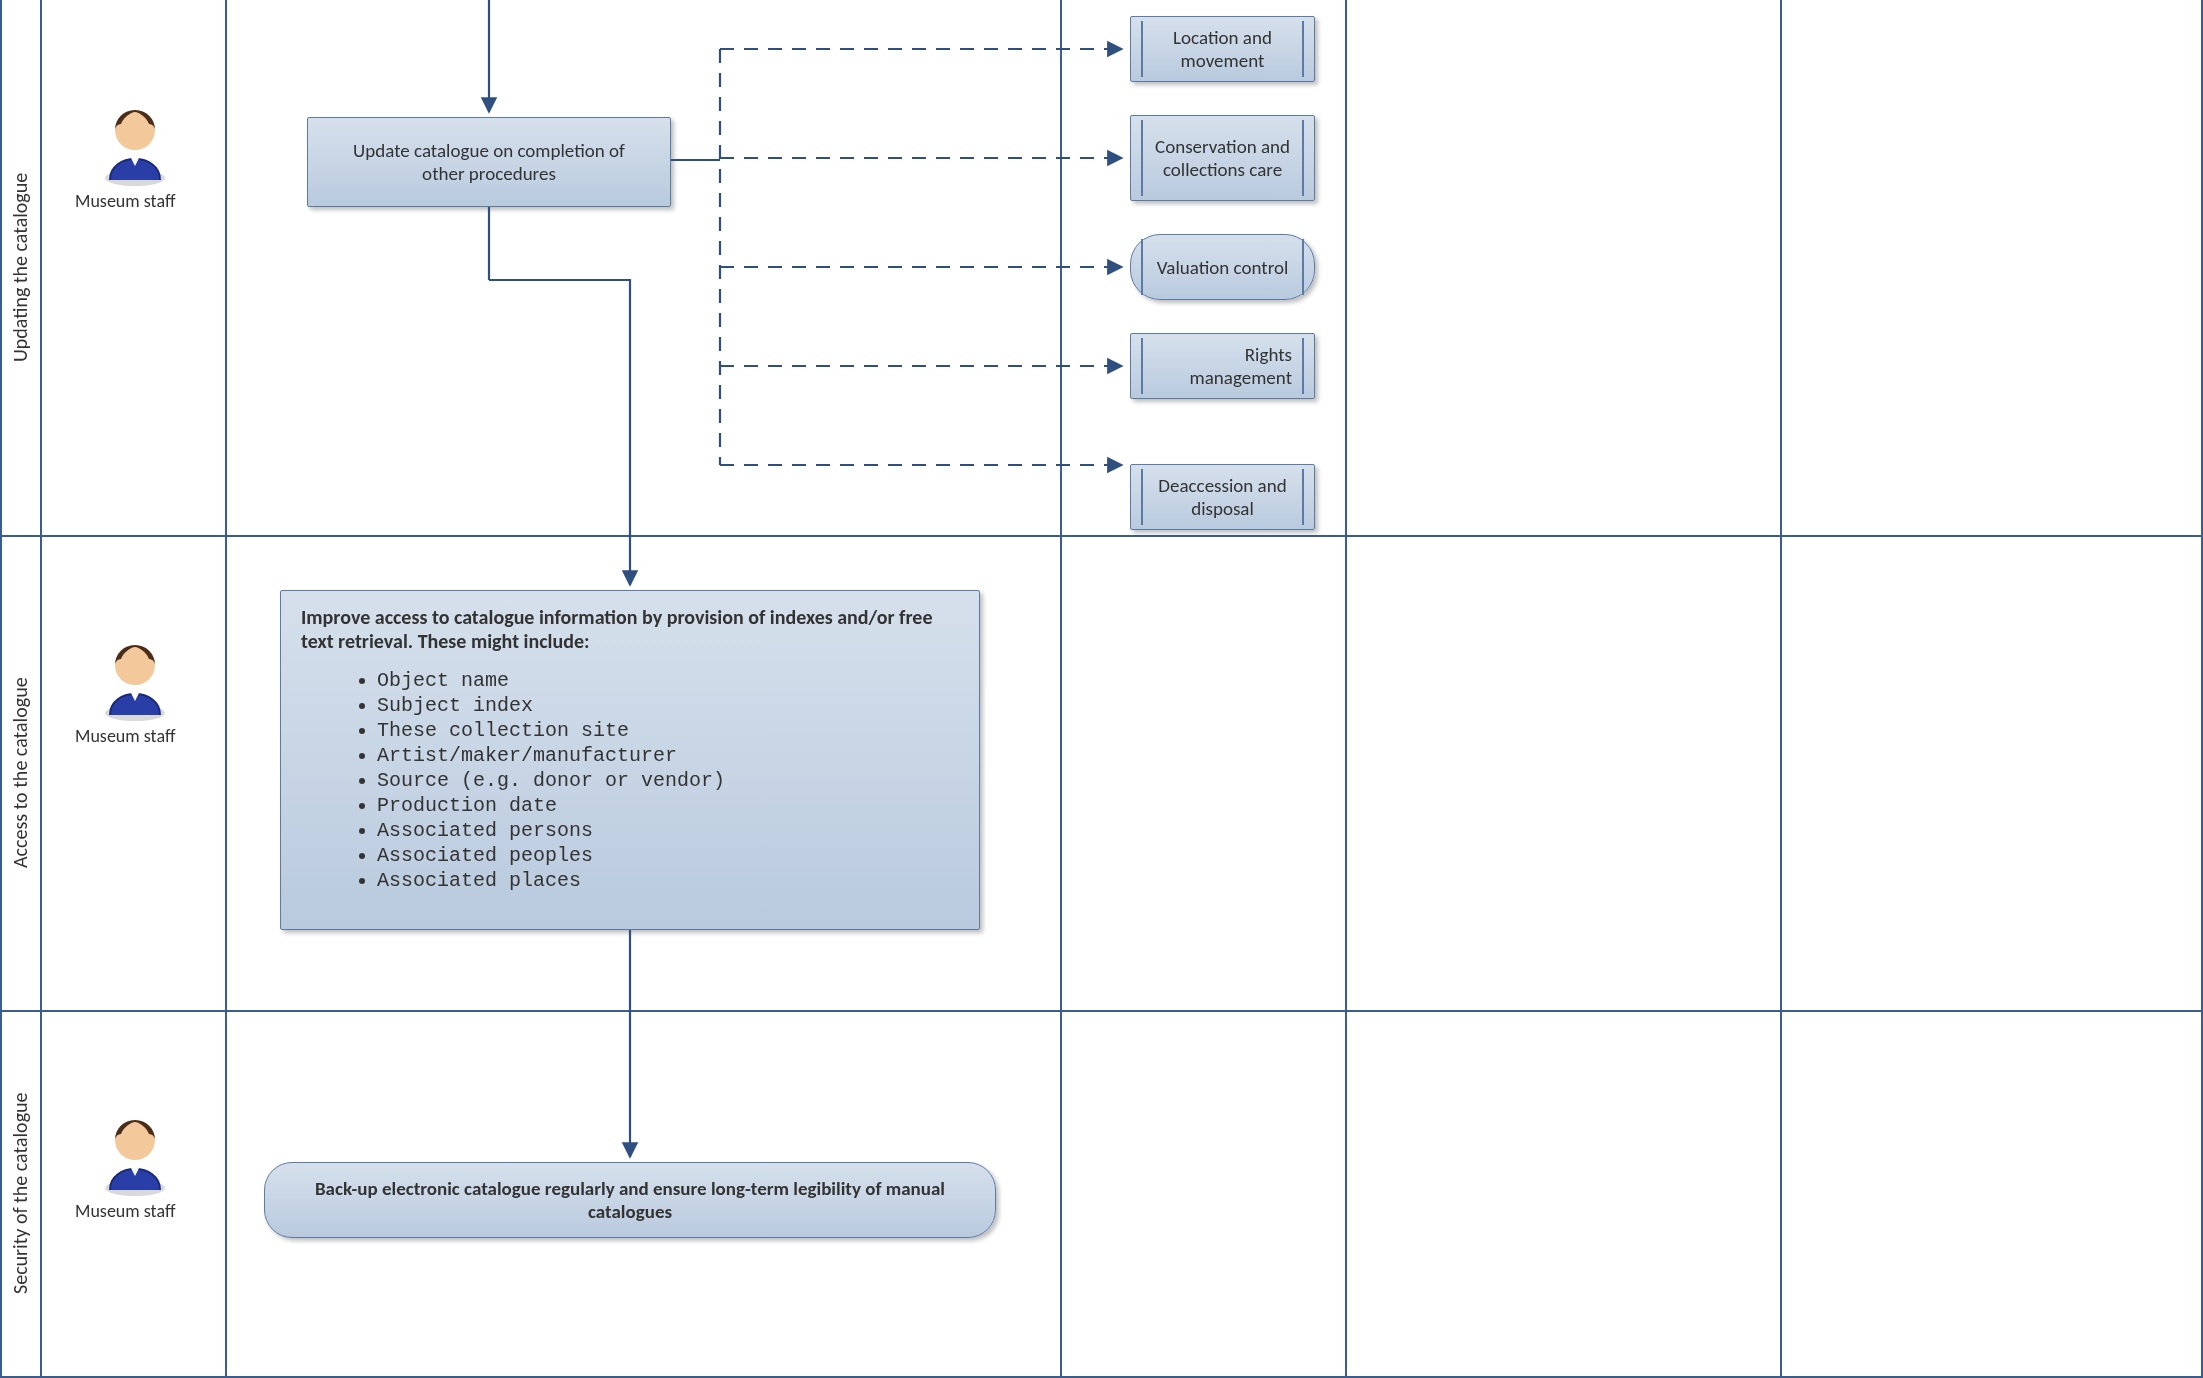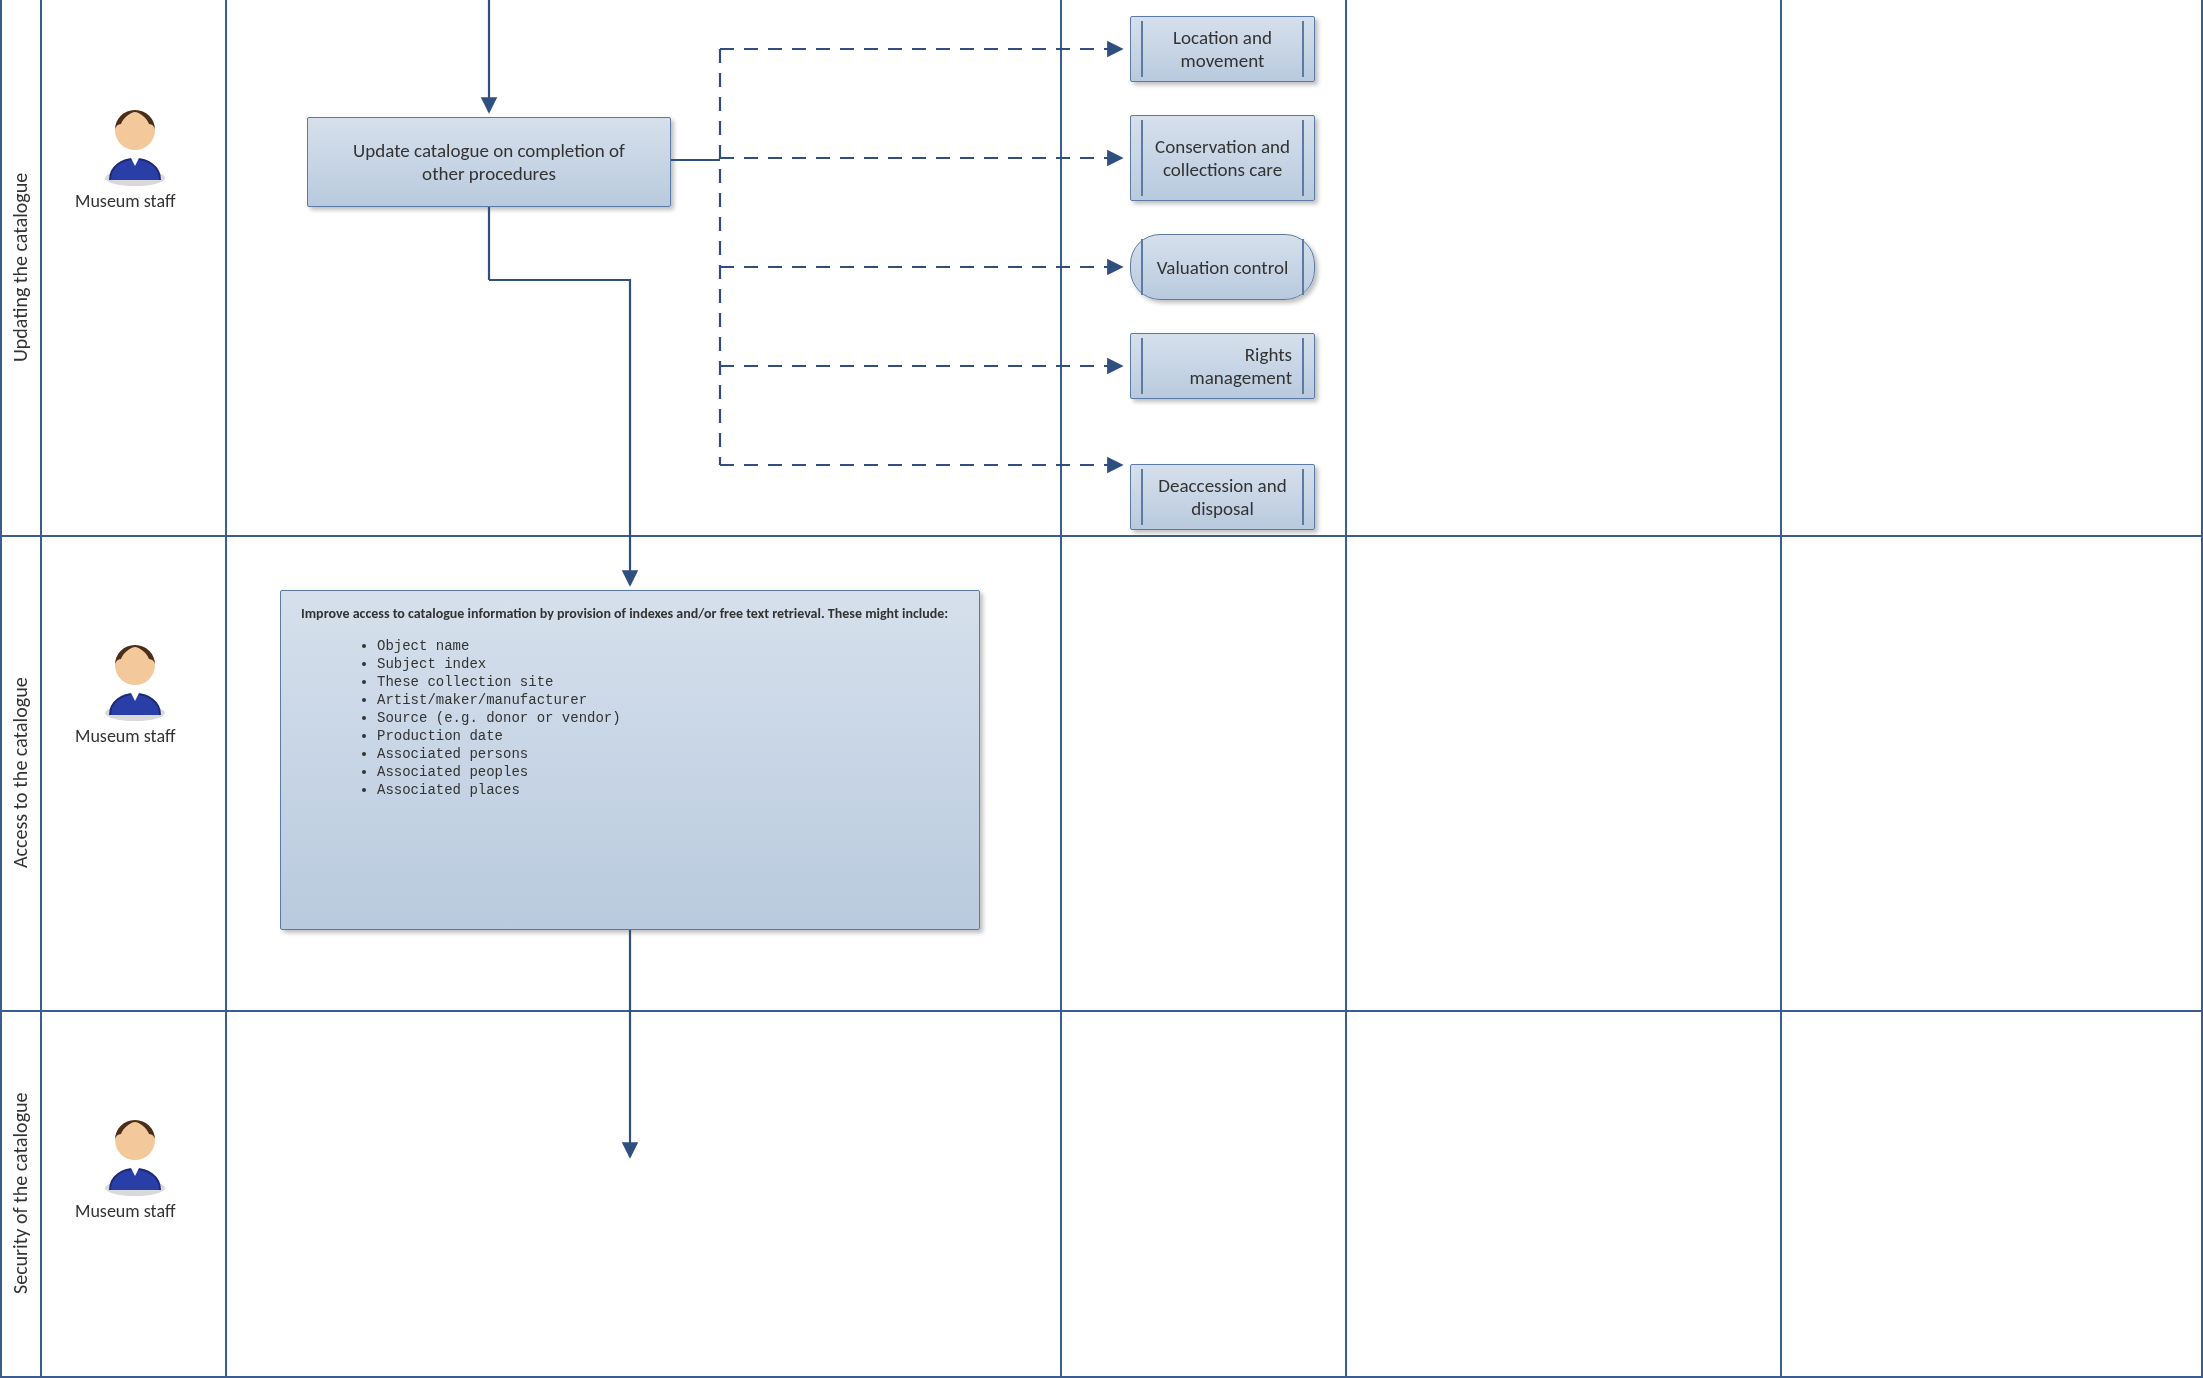--- a/index.html
+++ b/index.html
@@ -45,21 +45,21 @@
   }
   .subproc::before{left:10px;}
   .subproc::after{right:10px;}
 
   
   .infobox{
     position:absolute;
     background:linear-gradient(#d6e0ec,#b9cade);
     border:1px solid #5b7aa4;border-radius:2px;
     box-shadow:3px 3px 4px rgba(0,0,0,.25);
-    font-size:14px;padding:14px 20px 18px 20px;box-sizing:border-box;
+    font-size:20px;padding:14px 20px 18px 20px;box-sizing:border-box;
   }
   .infobox .heading{font-weight:bold;margin-bottom:6px;}
   .infobox ul{margin:16px;padding-left:60px;font-family:Liberation Mono, monospace;}
   .infobox li{margin:2px 0;}
 
   
   .terminator{
     position:absolute;
     background:linear-gradient(#d6e0ec,#b9cade);
     border:1px solid #5b7aa4;border-radius:28px;
@@ -147,20 +147,21 @@
       <li>These collection site</li>
       <li>Artist/maker/manufacturer</li>
       <li>Source (e.g. donor or vendor)</li>
       <li>Production date</li>
       <li>Associated persons</li>
       <li>Associated peoples</li>
       <li>Associated places</li>
     </ul>
   </div>
 
+  <div class="terminator" style="left:264px;top:1162px;width:732px;height:76px;">Back-up electronic catalogue regularly and ensure long-term legibility of manual catalogues</div>
 
   <svg class="arrows">
     <defs>
       <marker id="ah" viewBox="0 0 12 12" refX="10" refY="6" markerWidth="9" markerHeight="9" orient="auto">
         <path d="M1 1 L11 6 L1 11 Z" fill="#2f4f7f"></path>
       </marker>
     </defs>
 
     <path class="solidline" d="M489 0 L489 112" marker-end="url(#ah)"></path>
 

